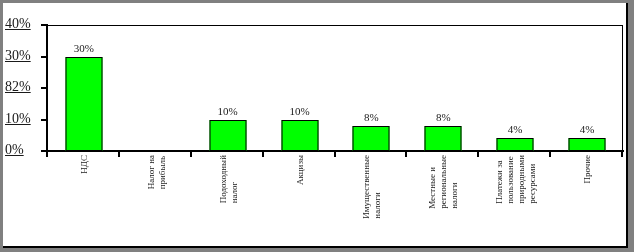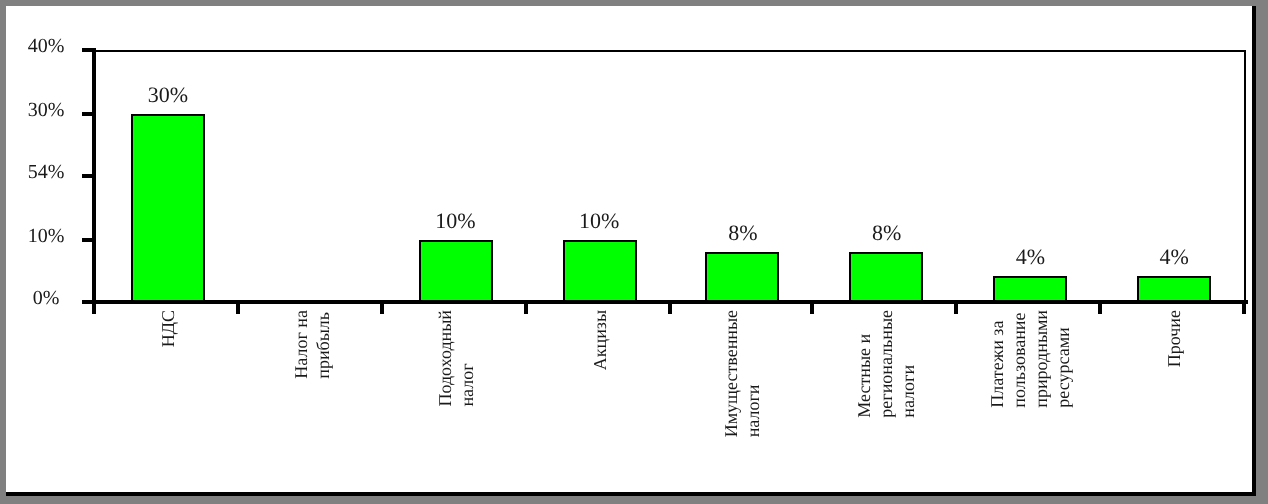--- a/index.html
+++ b/index.html
@@ -36,23 +36,24 @@
   }
   #x-axis{
     position:absolute;left:43px;top:147px;width:578px;height:2px;background:#000;
   }
   
   .ytick{
     position:absolute;left:38px;width:6px;height:2px;background:#000;
   }
   .ylabel{
     position:absolute;right:0;width:36px;
-    text-align:center;
-    font-size:10px;color:#1a1a1a;
+    text-align:left;
+    font-size:14px;color:#1a1a1a;
     line-height:10px;
+    text-decoration:underline;
   }
   #ylabels{position:absolute;left:0px;top:0;width:38px;height:245px;}
   
   .xtick{
     position:absolute;top:148px;width:2px;height:6px;background:#000;
   }
   
   #bars{
     position:absolute;left:45px;top:22px;width:575px;height:126px;
   }
@@ -98,21 +99,21 @@
 <body>
 
 <div id="frame">
   <div id="chart">
 
     <div id="plot-frame"></div>
 
     <div id="ylabels">
         <div class="ylabel" style="top: 142px;">0%</div>
         <div class="ylabel" style="top: 110.5px;">10%</div>
-        <div class="ylabel" style="top: 79px;">54%</div>
+        <div class="ylabel" style="top: 79px;">82%</div>
         <div class="ylabel" style="top: 47.5px;">30%</div>
         <div class="ylabel" style="top: 16px;">40%</div>
       </div>
     <div id="yticks">
         <div class="ytick" style="top: 147px;"></div>
         <div class="ytick" style="top: 115.5px;"></div>
         <div class="ytick" style="top: 84px;"></div>
         <div class="ytick" style="top: 52.5px;"></div>
         <div class="ytick" style="top: 21px;"></div>
       </div>

